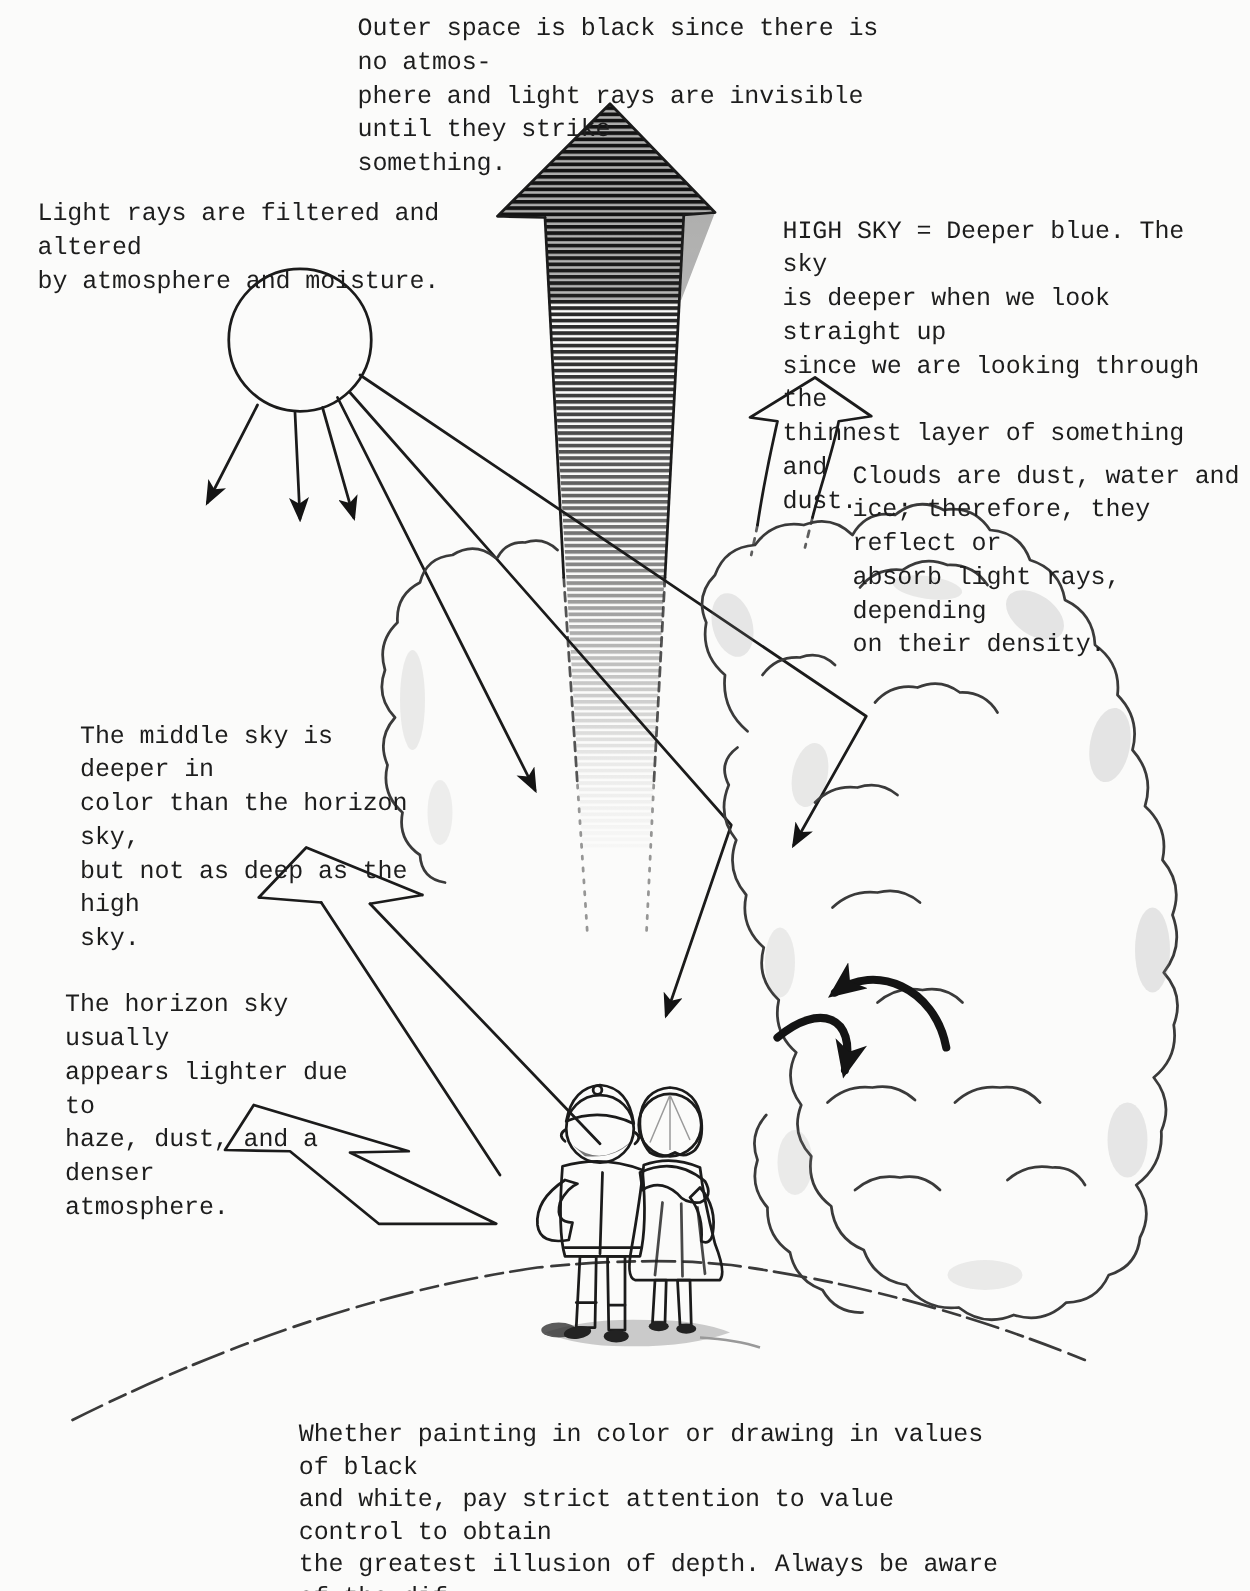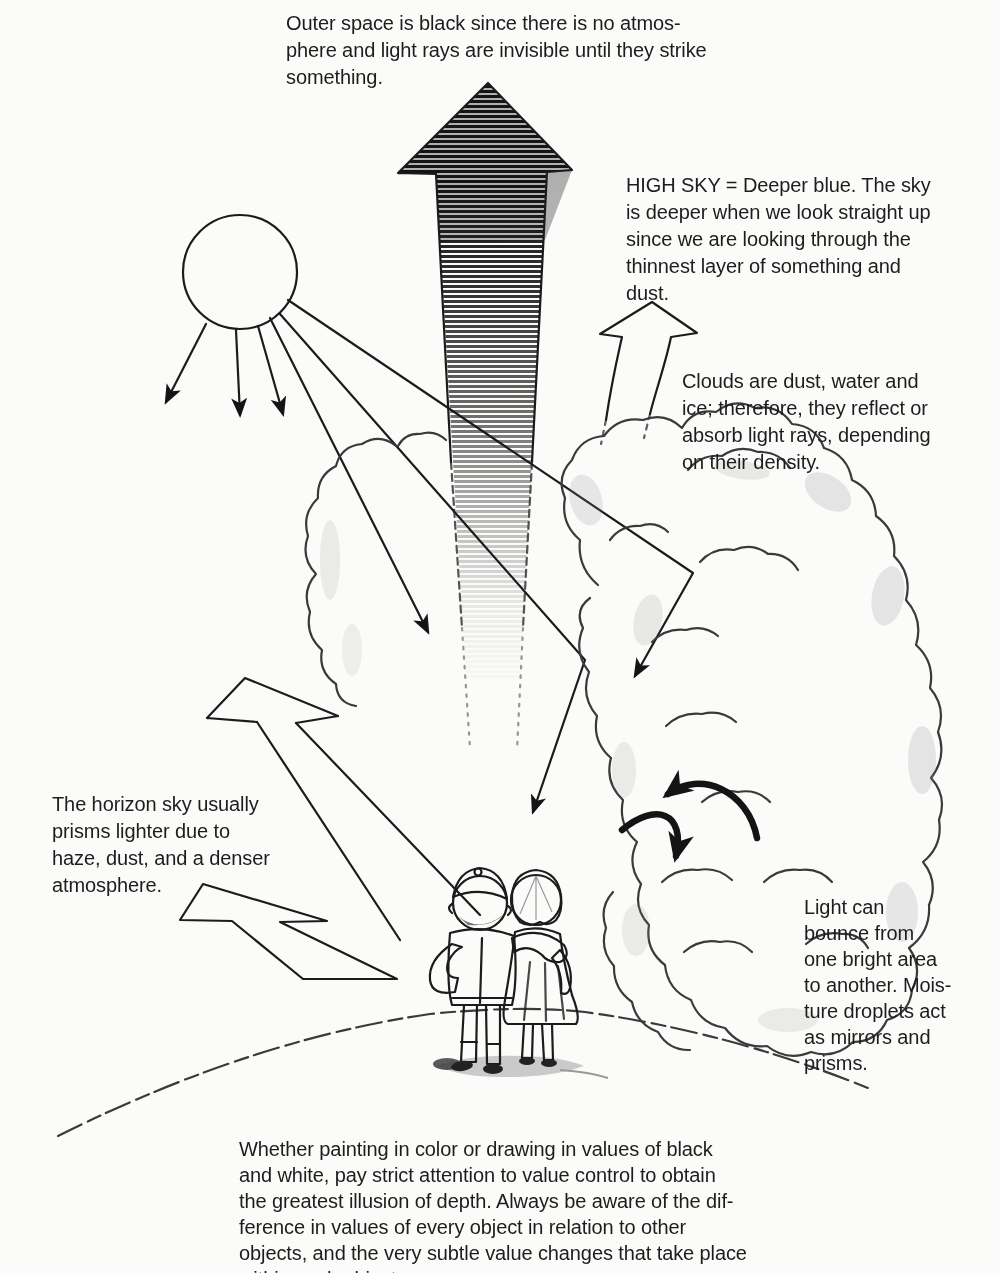--- a/index.html
+++ b/index.html
@@ -1,20 +1,20 @@
 <!DOCTYPE html>
 <html><head>
 <meta charset="utf-8">
 <style>
   html,body{margin:0;padding:0;background:#e9e9e9;}
   .page{position:relative;width:1000px;height:1273px;background:#fbfbfa;overflow:hidden;
         font-family:"Liberation Sans",sans-serif;}
   .art{position:absolute;left:0;top:0;width:1000px;height:1273px;}
   .txt{position:absolute;font-size:20px;line-height:27px;color:#1d1d1d;white-space:pre-line;
-       letter-spacing:-0.1px;}
+       letter-spacing:-0.1px;font-family:Liberation Mono, monospace;}
   .txt.small{line-height:26px;}
   svg .ink{stroke:#1b1b1b;fill:none;stroke-width:2.2;stroke-linecap:round;stroke-linejoin:round;}
   svg .soft{stroke:#3a3a3a;}
 </style>
 </head>
 <body>
 
 <div class="page">
 
   <svg class="art" viewBox="0 0 1000 1273">
@@ -153,45 +153,44 @@
       <ellipse cx="527" cy="1061" rx="8" ry="4" fill="#222"></ellipse>
       <ellipse cx="549" cy="1063" rx="8" ry="4" fill="#222"></ellipse>
       <path d="M560 1070 q 30 2 48 8" stroke="#999" stroke-width="2" fill="none"></path>
     </g>
   </svg>
 
   <div class="txt" style="left:286px;top:10px;width:430px">Outer space is black since there is no atmos-
 phere and light rays are invisible until they strike
 something.</div>
 
+  <div class="txt" style="left:30px;top:158px;width:330px">Light rays are filtered and altered
+by atmosphere and moisture.</div>
 
   <div class="txt" style="left:626px;top:172px;width:345px">HIGH SKY = Deeper blue. The sky
 is deeper when we look straight up
 since we are looking through the
 thinnest layer of something and
 dust.</div>
 
   <div class="txt" style="left:682px;top:368px;width:310px">Clouds are dust, water and
 ice; therefore, they reflect or
 absorb light rays, depending
 on their density.</div>
 
+  <div class="txt" style="left:64px;top:576px;width:280px">The middle sky is deeper in
+color than the horizon sky,
+but not as deep as the high
+sky.</div>
 
   <div class="txt" style="left:52px;top:791px;width:260px">The horizon sky usually
-prisms lighter due to
+appears lighter due to
 haze, dust, and a denser
 atmosphere.</div>
 
-  <div class="txt small" style="left:804px;top:894px;width:190px">Light can
-bounce from
-one bright area
-to another. Mois-
-ture droplets act
-as mirrors and
-prisms.</div>
 
   <div class="txt small" style="left:239px;top:1136px;width:560px">Whether painting in color or drawing in values of black
 and white, pay strict attention to value control to obtain
 the greatest illusion of depth. Always be aware of the dif-
 ference in values of every object in relation to other
 objects, and the very subtle value changes that take place
 within each object.</div>
 </div>
 
 </body></html>

